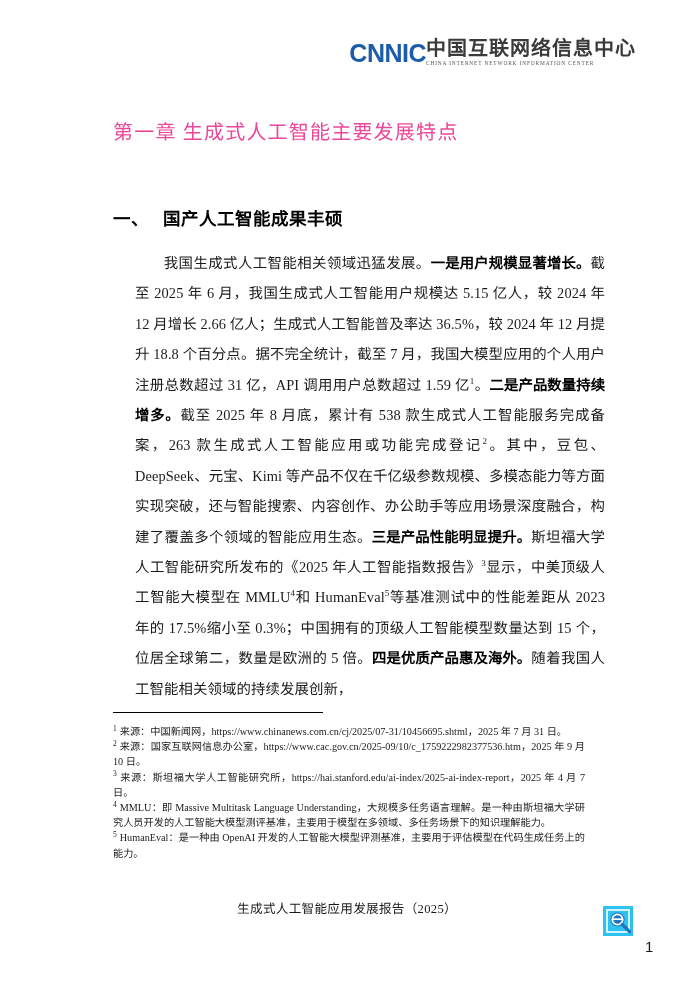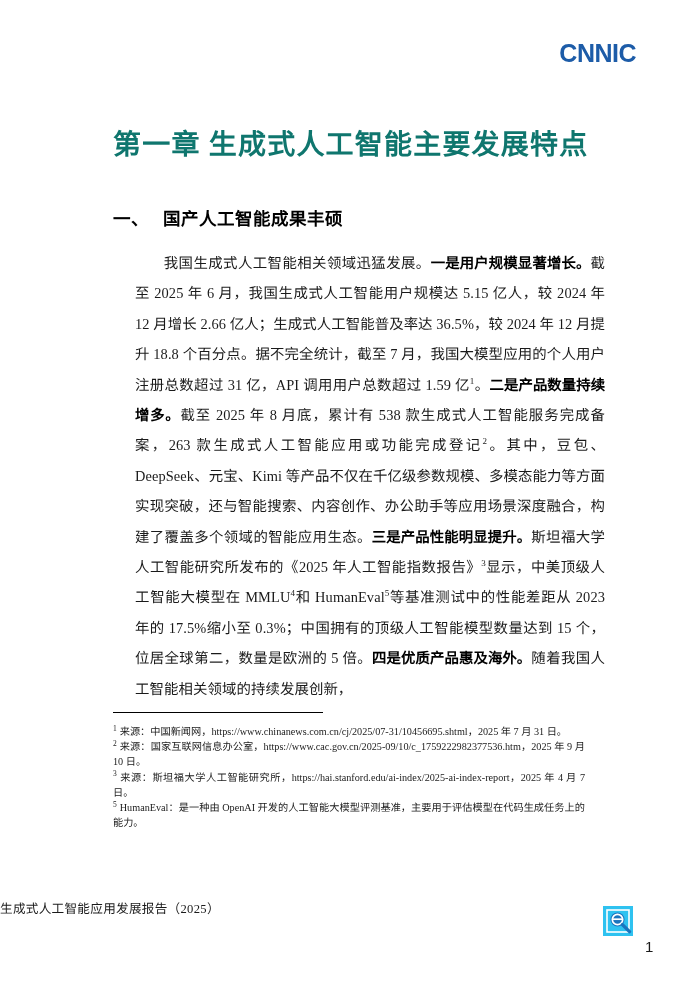--- a/index.html
+++ b/index.html
@@ -65,24 +65,24 @@
     white-space: nowrap;
   }
 
   
   .chapter-title {
     position: absolute;
     top: 103px;
     left: 113px;
     width: 500px;
     font-family: "Liberation Serif", "DejaVu Serif", serif;
-    font-weight: 700;
-    font-size: 28px;
+    font-weight: 400;
+    font-size: 20px;
     letter-spacing: 1.2px;
-    color: #0f766e;
+    color: #ec4899;
     white-space: nowrap;
   }
 
   
   .section-heading {
     position: absolute;
     top: 190px;
     left: 113px;
     font-family: "Liberation Sans", "DejaVu Sans", sans-serif;
     font-weight: 700;
@@ -156,20 +156,21 @@
     line-height: 0;
     margin-right: 3px;
   }
 
   
   .footer-title {
     position: absolute;
     top: 898px;
     left: 0;
     width: 694px;
+    text-align: center;
     font-size: 12.6px;
     color: #1a1a1a;
     letter-spacing: 0.3px;
   }
 
   .footer-logo {
     position: absolute;
     top: 904px;
     left: 601px;
     width: 36px;
@@ -186,20 +187,24 @@
     color: #1a1a1a;
   }
 </style>
 </head>
 <body>
 
 <div class="page">
 
   <div class="header">
     <div class="logo-mark">CNNIC</div>
+    <div class="logo-text">
+      <div class="logo-cn">中国互联网络信息中心</div>
+      <div class="logo-en">CHINA INTERNET NETWORK INFORMATION CENTER</div>
+    </div>
   </div>
 
   <h1 class="chapter-title">第一章 生成式人工智能主要发展特点</h1>
 
   <h2 class="section-heading">
     <span class="sec-num">一、</span><span>国产人工智能成果丰硕</span>
   </h2>
 
   <div class="body-text">
     <p><span>我国生成式人工智能相关领域迅猛发展。</span><b>一是用户规模显著增长。</b><span>截至 2025 年 6 月，我国生成式人工智能用户规模达 5.15 亿人，较 2024 年 12 月增长 2.66 亿人；生成式人工智能普及率达 36.5%，较 2024 年 12 月提升 18.8 个百分点。据不完全统计，截至 7 月，我国大模型应用的个人用户注册总数超过 31 亿，API 调用用户总数超过 1.59 亿</span><sup>1</sup><span>。</span><b>二是产品数量持续增多。</b><span>截至 2025 年 8 月底，累计有 538 款生成式人工智能服务完成备案，263 款生成式人工智能应用或功能完成登记</span><sup>2</sup><span>。其中，豆包、DeepSeek、元宝、Kimi 等产品不仅在千亿级参数规模、多模态能力等方面实现突破，还与智能搜索、内容创作、办公助手等应用场景深度融合，构建了覆盖多个领域的智能应用生态。</span><b>三是产品性能明显提升。</b><span>斯坦福大学人工智能研究所发布的《2025 年人工智能指数报告》</span><sup>3</sup><span>显示，中美顶级人工智能大模型在 MMLU</span><sup>4</sup><span>和 HumanEval</span><sup>5</sup><span>等基准测试中的性能差距从 2023 年的 17.5%缩小至 0.3%；中国拥有的顶级人工智能模型数量达到 15 个，位居全球第二，数量是欧洲的 5 倍。</span><b>四是优质产品惠及海外。</b><span>随着我国人工智能相关领域的持续发展创新，</span></p>
@@ -209,20 +214,23 @@
 
   <div class="footnotes">
     <p class="footnote">
       <span class="fn-mark">1</span><span>来源：中国新闻网，https://www.chinanews.com.cn/cj/2025/07-31/10456695.shtml，2025 年 7 月 31 日。</span>
     </p>
     <p class="footnote">
       <span class="fn-mark">2</span><span>来源：国家互联网信息办公室，https://www.cac.gov.cn/2025-09/10/c_1759222982377536.htm，2025 年 9 月 10 日。</span>
     </p>
     <p class="footnote">
       <span class="fn-mark">3</span><span>来源：斯坦福大学人工智能研究所，https://hai.stanford.edu/ai-index/2025-ai-index-report，2025 年 4 月 7 日。</span>
+    </p>
+    <p class="footnote">
+      <span class="fn-mark">4</span><span>MMLU：即 Massive Multitask Language Understanding，大规模多任务语言理解。是一种由斯坦福大学研究人员开发的人工智能大模型测评基准，主要用于模型在多领域、多任务场景下的知识理解能力。</span>
     </p>
     <p class="footnote">
       <span class="fn-mark">5</span><span>HumanEval：是一种由 OpenAI 开发的人工智能大模型评测基准，主要用于评估模型在代码生成任务上的能力。</span>
     </p>
   </div>
 
   <div class="footer-title">生成式人工智能应用发展报告（2025）</div>
 
   <div class="footer-logo">
     <svg width="36" height="36" viewBox="0 0 36 36" xmlns="http://www.w3.org/2000/svg">

